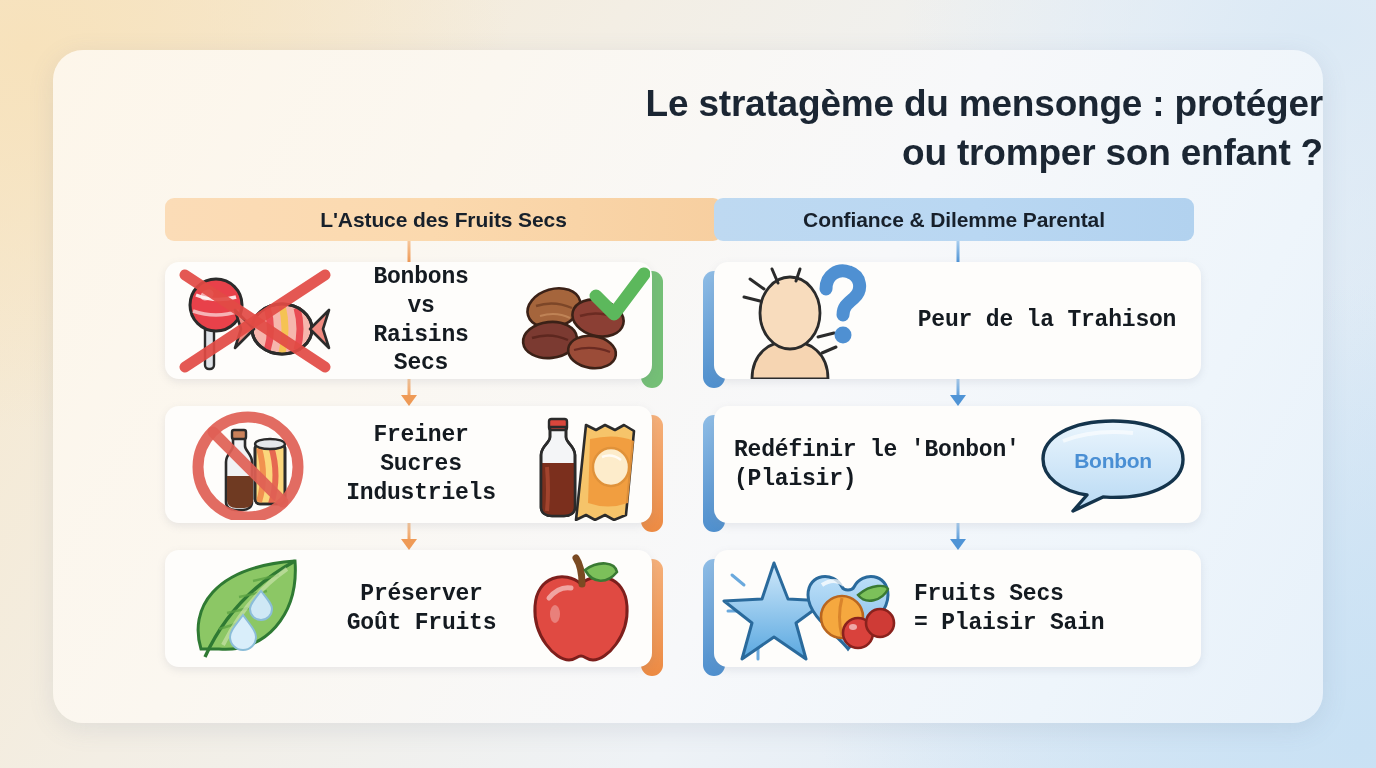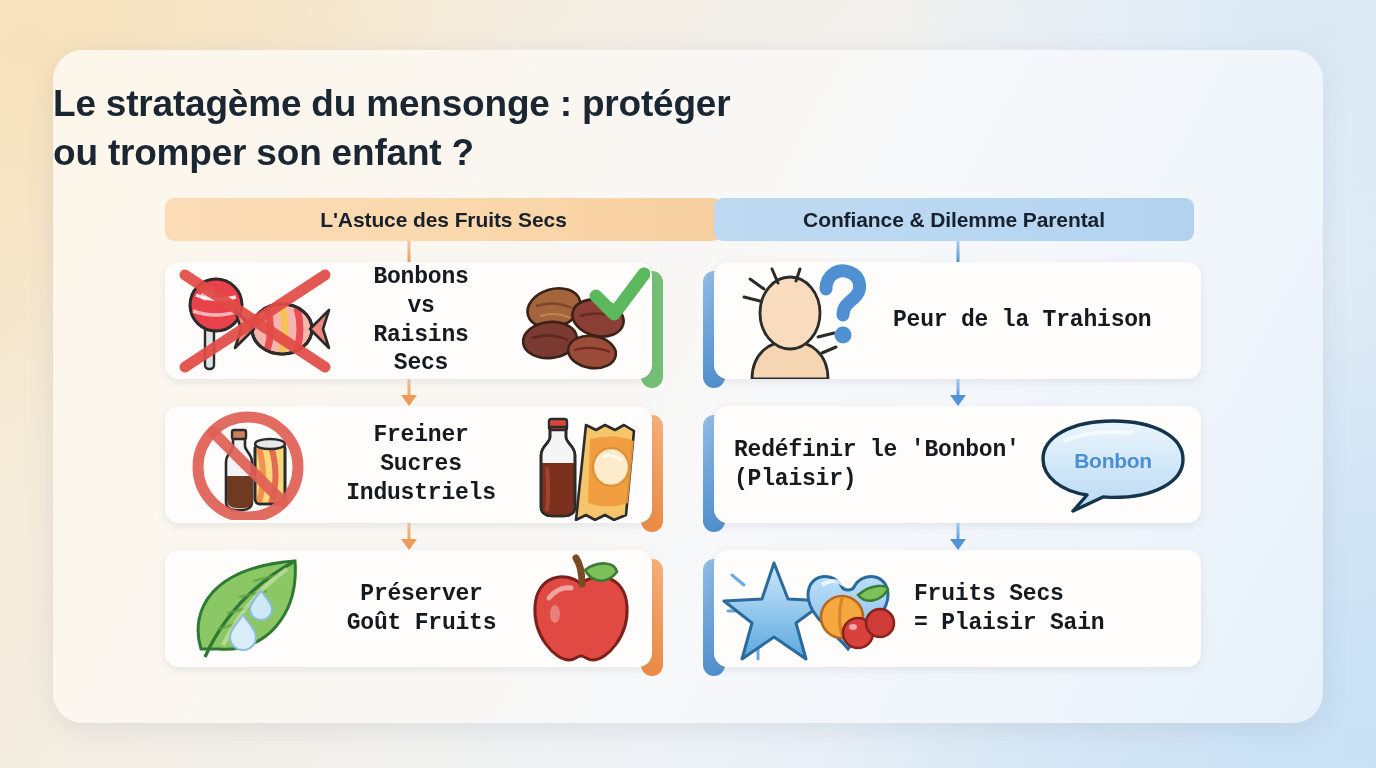--- a/index.html
+++ b/index.html
@@ -32,21 +32,21 @@
       linear-gradient(118deg,#fdf6ea 0%, #fbf7f0 28%, #f7f8fa 58%, #eef5fb 82%, #e7f1fa 100%);
     box-shadow: 0 6px 26px rgba(90,110,140,0.13);
     overflow: hidden;
   }
 
   
   #title {
     position: absolute;
     left: 0; top: 30px;
     width: 100%;
-    text-align: left;
+    text-align: right;
     color: #1b2633;
     font-size: 37px;
     font-weight: 700;
     line-height: 1.32;
     letter-spacing: -0.2px;
   }
   #title .ln { display: block; }
 
   
   .column {
@@ -350,21 +350,21 @@
               <line x1="50" y1="6" x2="56" y2="20" stroke="#2b2b2b" stroke-width="3" stroke-linecap="round"></line>
               <line x1="78" y1="6" x2="74" y2="18" stroke="#2b2b2b" stroke-width="3" stroke-linecap="round"></line>
               <line x1="96" y1="74" x2="112" y2="70" stroke="#2b2b2b" stroke-width="3" stroke-linecap="round"></line>
               <line x1="100" y1="90" x2="114" y2="84" stroke="#2b2b2b" stroke-width="3" stroke-linecap="round"></line>
 
               <path d="M104 26 c0-14 12-21 23-17 12 4 14 18 5 26 -7 6-11 9-11 17" stroke="#4f90d2" stroke-width="13" fill="none" stroke-linecap="round" stroke-linejoin="round"></path>
               <circle cx="121" cy="72" r="8.5" fill="#4f90d2"></circle>
             </svg>
           </div>
 
-          <div class="text-slot" style="text-align:left;padding-left:4px">
+          <div class="text-slot" style="text-align:center;padding-left:4px">
             <span class="ln">Peur de la Trahison</span>
           </div>
         </div>
       </div>
 
       <div class="connector c-blue">
         <div class="stem"></div>
         <div class="head"></div>
       </div>
 

